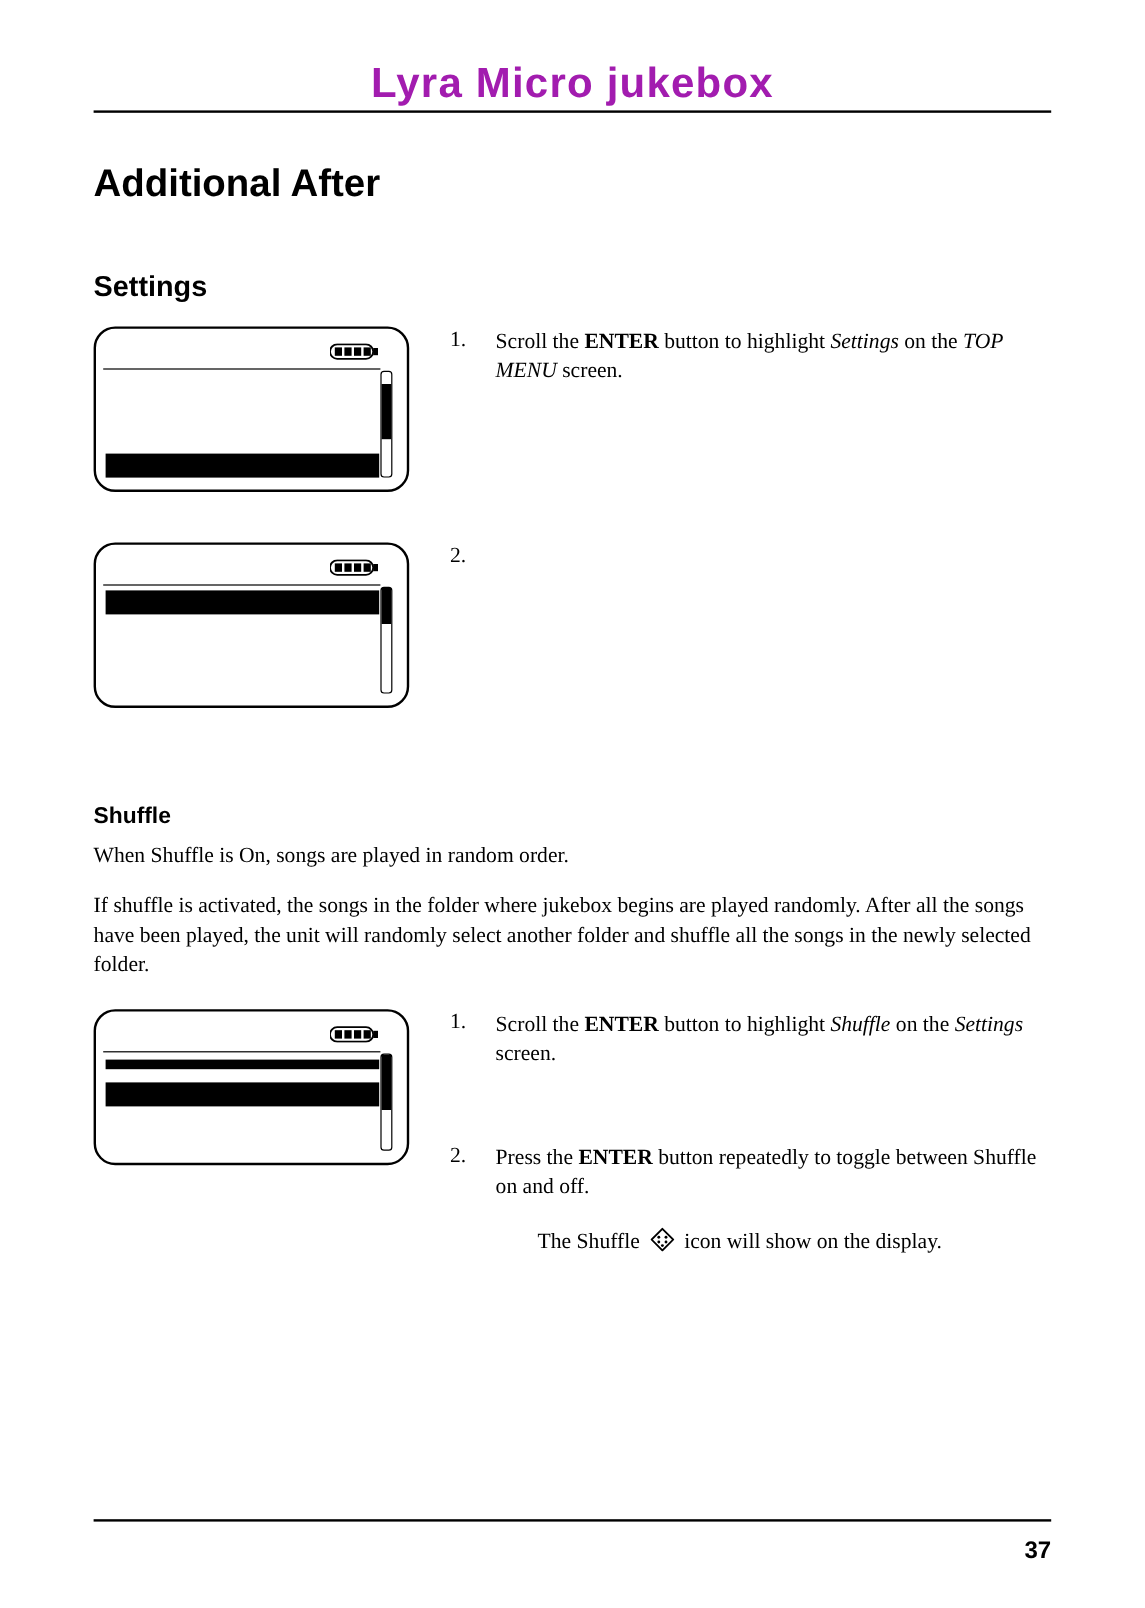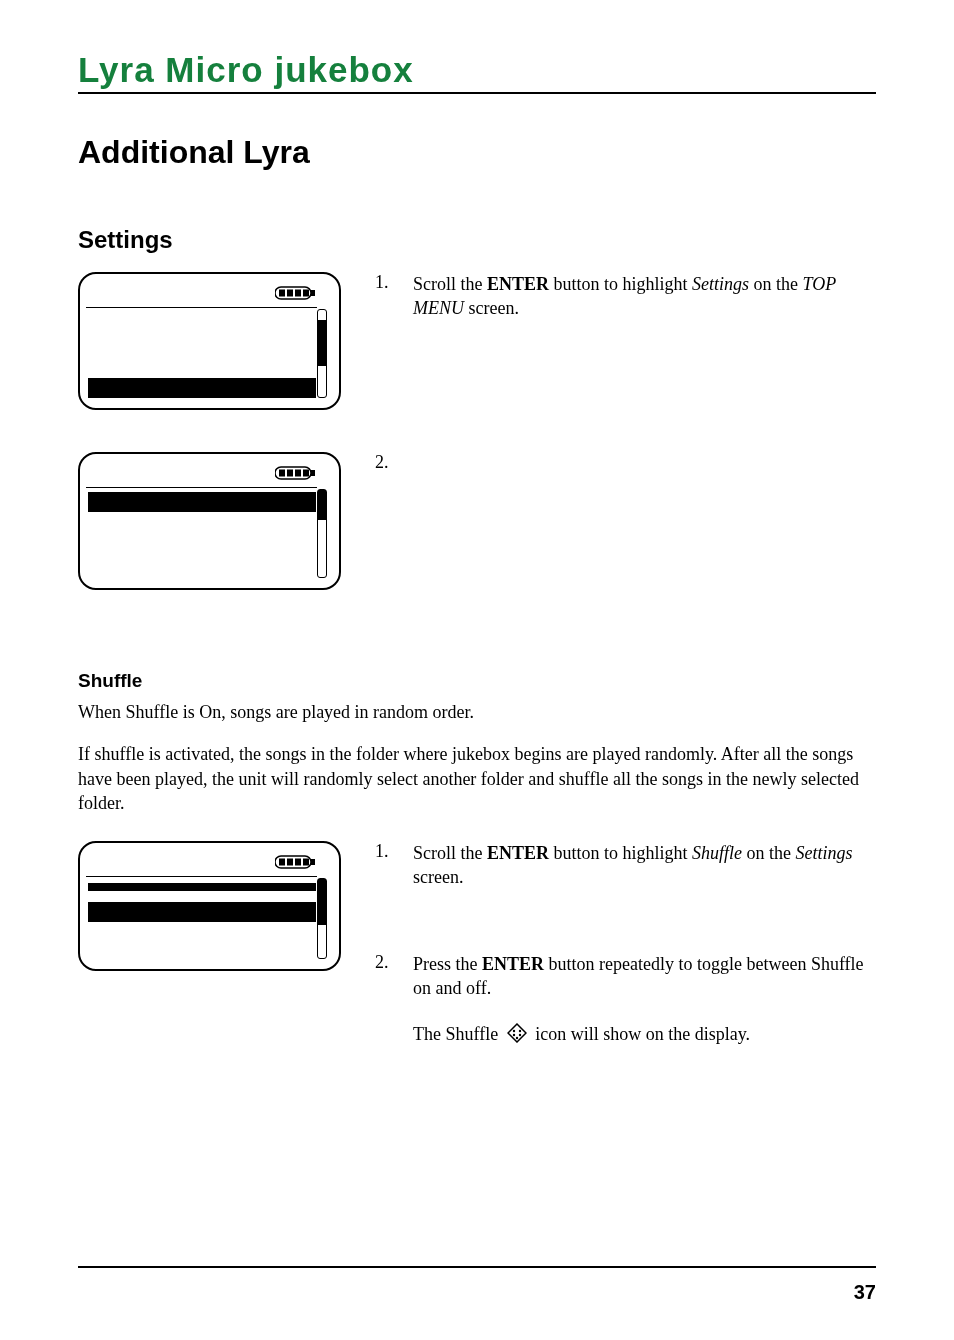--- a/index.html
+++ b/index.html
@@ -9,22 +9,22 @@
     background: #fff;
     font-family: Georgia, 'Times New Roman', serif;
     color: #000;
     position: relative;
     padding: 50px 78px 50px 78px;
   }
   .header-title {
     font-family: Arial, Helvetica, sans-serif;
     font-weight: 900;
     font-size: 35px;
-    color: #15803d;
-    text-align: left;
+    color: #a21caf;
+    text-align: center;
     letter-spacing: 1px;
     margin-bottom: 2px;
   }
   .header-rule {
     border: none;
     border-top: 2px solid #000;
     margin-bottom: 40px;
   }
   .h1 {
     font-family: Arial, Helvetica, sans-serif;
@@ -111,21 +111,21 @@
     font-weight: bold;
     font-size: 20px;
   }
 </style>
 </head>
 <body>
 
 <div class="header-title">Lyra Micro jukebox</div>
 <hr class="header-rule">
 
-<div class="h1">Additional Lyra</div>
+<div class="h1">Additional After</div>
 
 <div class="h2">Settings</div>
 
 <div class="row">
   <div class="screen">
     <div class="screen-inner">
       <svg class="batt" viewBox="0 0 42 14">
           <rect x="0" y="1" width="36" height="12" rx="6" fill="none" stroke="#000" stroke-width="1.5"></rect>
           <rect x="36" y="4" width="4" height="6" fill="#000"></rect>
           <rect x="4" y="3.5" width="6" height="7" fill="#000"></rect>
@@ -200,21 +200,21 @@
       <div class="step-body">
         <span>Scroll the </span><span class="b">ENTER</span><span> button to highlight </span><span class="i">Shuffle</span><span> on the </span><span class="i">Settings</span><span> screen.</span>
       </div>
     </div>
     <div style="display:flex; margin-bottom:22px;">
       <div class="step-num">2.</div>
       <div class="step-body">
         <span>Press the </span><span class="b">ENTER</span><span> button repeatedly to toggle between Shuffle on and off.</span>
       </div>
     </div>
-    <div style="display:flex;">
+    <div style="display:flex;gap:35px;">
       <div class="step-num"></div>
       <div class="step-body">
         <span>The Shuffle </span><svg class="shuffle-icon" width="20" height="20" viewBox="0 0 20 20">
             <polygon points="10,1 19,10 10,19 1,10" fill="none" stroke="#000" stroke-width="1.5"></polygon>
             <circle cx="7" cy="8" r="1.2" fill="#000"></circle>
             <circle cx="13" cy="8" r="1.2" fill="#000"></circle>
             <circle cx="7" cy="12" r="1.2" fill="#000"></circle>
             <circle cx="13" cy="12" r="1.2" fill="#000"></circle>
             <circle cx="10" cy="15" r="1.2" fill="#000"></circle>
           </svg><span>  icon will show on the display.</span>

